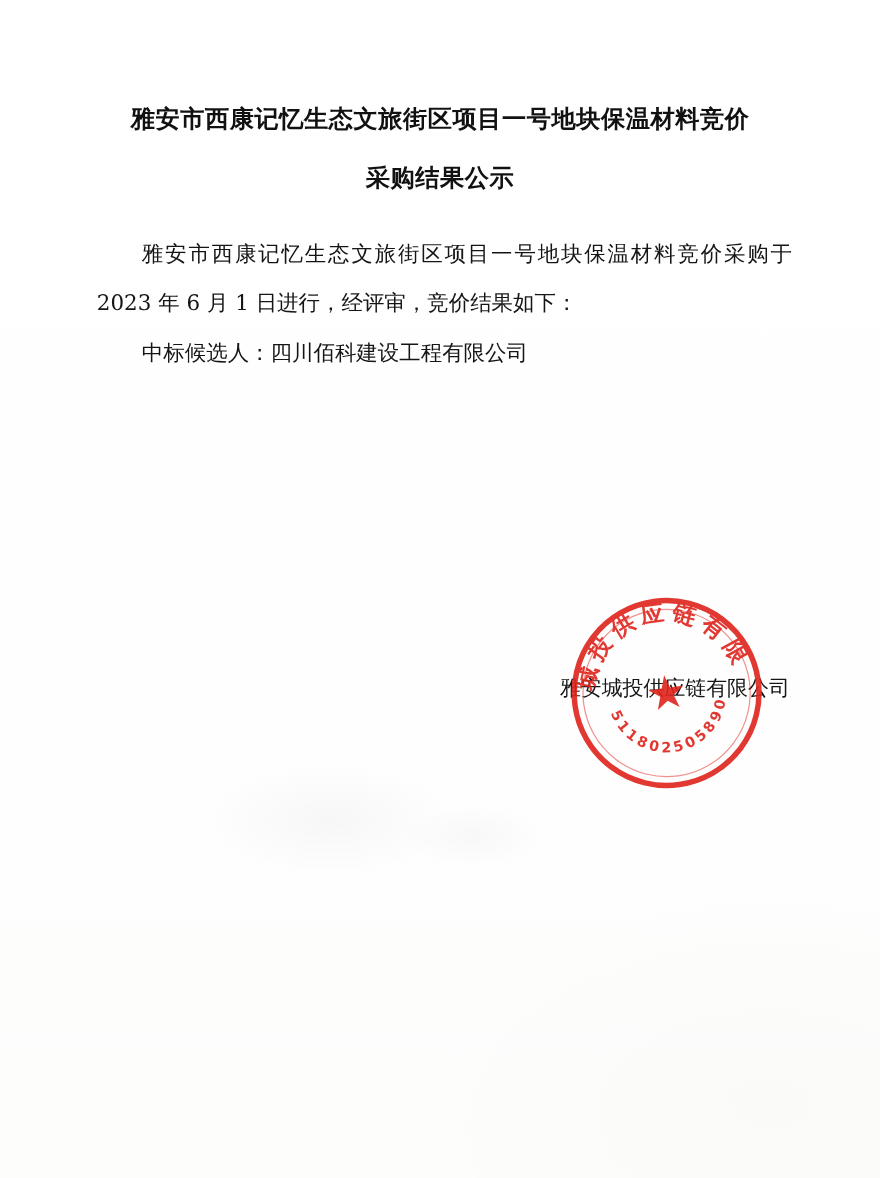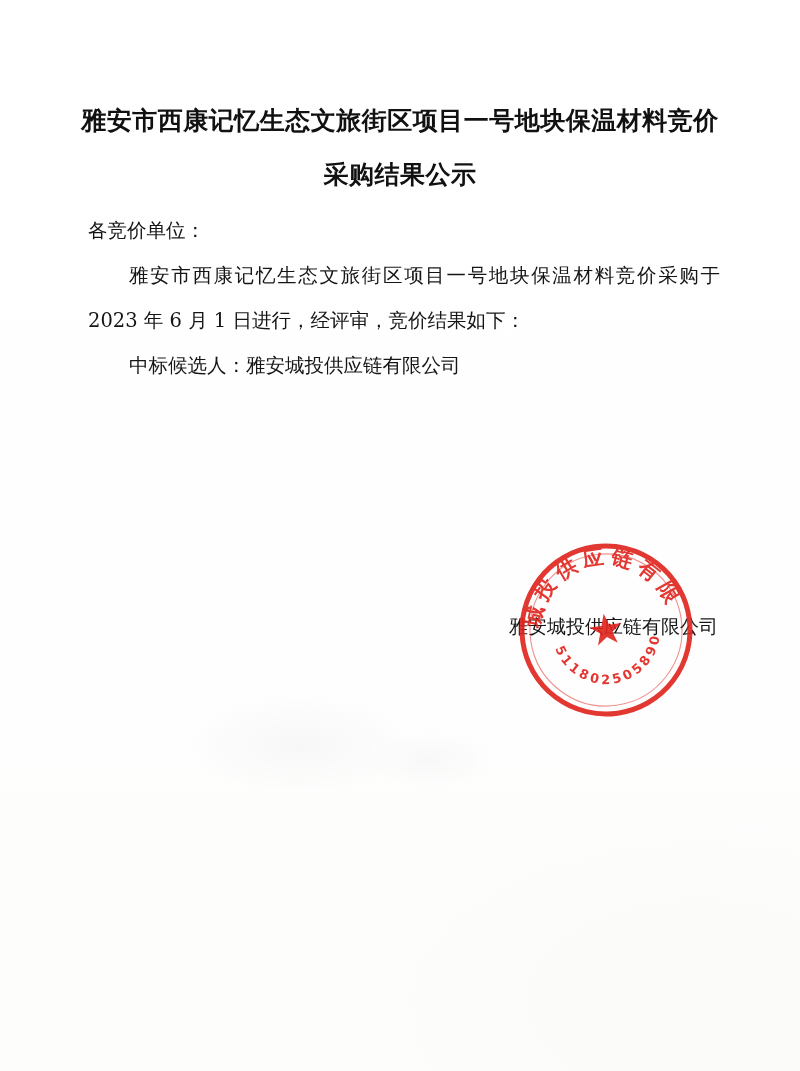--- a/index.html
+++ b/index.html
@@ -30,26 +30,26 @@
   .doc {
     position: absolute;
     left: 0; top: 0;
     width: 800px;
     height: 1071px;
   }
 
   .title {
     position: absolute;
     left: 70px;
-    top: 94px;
+    top: 82px;
     width: 660px;
     text-align: center;
     font-family: "DejaVu Sans", "Liberation Sans", sans-serif;
     font-weight: bold;
-    font-size: 25px;
+    font-size: 22px;
     line-height: 54px;
     letter-spacing: 0.5px;
     color: #111;
   }
   .title .l2 { display: block; }
 
   .body-block {
     position: absolute;
     left: 88px;
     top: 208px;
@@ -103,23 +103,22 @@
 <div class="page"></div>
 
 <div class="doc">
 
   <div class="title">
     <span>雅安市西康记忆生态文旅街区项目一号地块保温材料竞价</span>
     <span class="l2">采购结果公示</span>
   </div>
 
   <div class="body-block">
-    <p class="para">各竞价单位：</p>
     <p class="para indent">雅安市西康记忆生态文旅街区项目一号地块保温材料竞价采购于 2023 年 6 月 1 日进行，经评审，竞价结果如下：</p>
-    <p class="para indent">中标候选人：雅安城投供应链有限公司</p>
+    <p class="para indent">中标候选人：四川佰科建设工程有限公司</p>
   </div>
 
   <div class="sign-block">
     <span class="sign-line">雅安城投供应链有限公司</span>
   </div>
 
   <div class="seal">
     <svg width="180" height="180" viewBox="0 0 180 180" aria-hidden="true">
       <defs>
         <path id="arcTop" d="M 24,90 A 66,66 0 0 1 156,90"></path>

